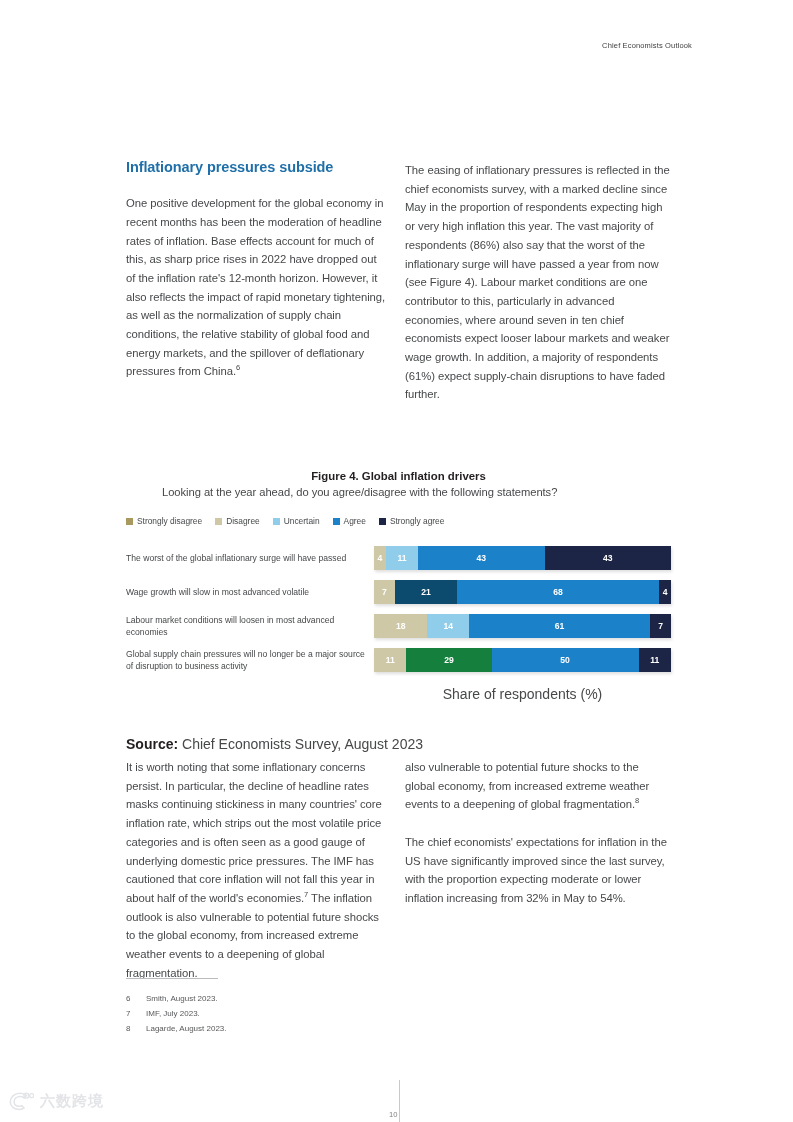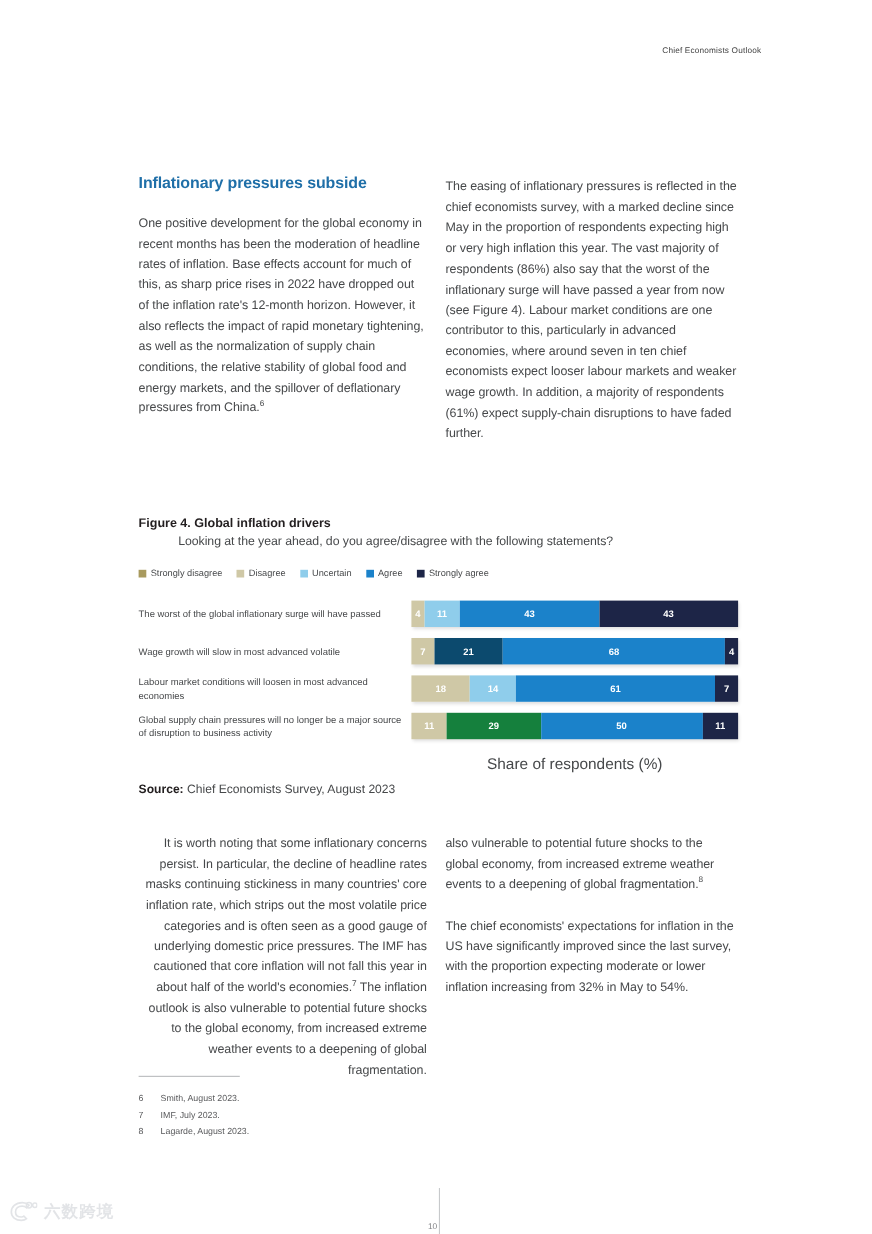--- a/index.html
+++ b/index.html
@@ -44,35 +44,36 @@
     line-height: 18.7px;
     color: #46484a;
     margin: 0;
     letter-spacing: -.05px;
   }
   .body-text + .body-text { margin-top: 18.7px; }
   .body-text sup { font-size: 7.5px; vertical-align: super; line-height: 0; }
 
   #intro-left  { top: 158px; }
   #intro-right { top: 161px; }
-  #after-left  { top: 758px; text-align: right; }
+  #after-left  { top: 758px; }
   #after-right { top: 758px; }
 
   
   .figure {
     position: absolute;
     left: 126px;
     top: 470px;
     width: 545px;
   }
   .figure-title {
     font-size: 11.4px;
     font-weight: bold;
     color: #231f20;
     margin: 0 0 4px 0;
+    text-align: center;
   }
   .figure-subtitle {
     font-size: 11.2px;
     color: #46484a;
     margin: 0 0 18px 0;
     letter-spacing: -.05px;
     padding-left: 36px;
   }
 
   
@@ -137,22 +138,22 @@
 
   .axis-title {
     text-align: center;
     font-size: 14px;
     color: #46484a;
     margin-top: 10px;
     margin-left: 248px;
   }
 
   .source {
-    margin-top: 10px;
-    font-size: 11px;
+    margin-top: 34px;
+    font-size: 14px;
     color: #46484a;
   }
   .source b { color: #231f20; }
 
   
   .footnotes {
     position: absolute;
     left: 126px;
     top: 978px;
     width: 270px;

